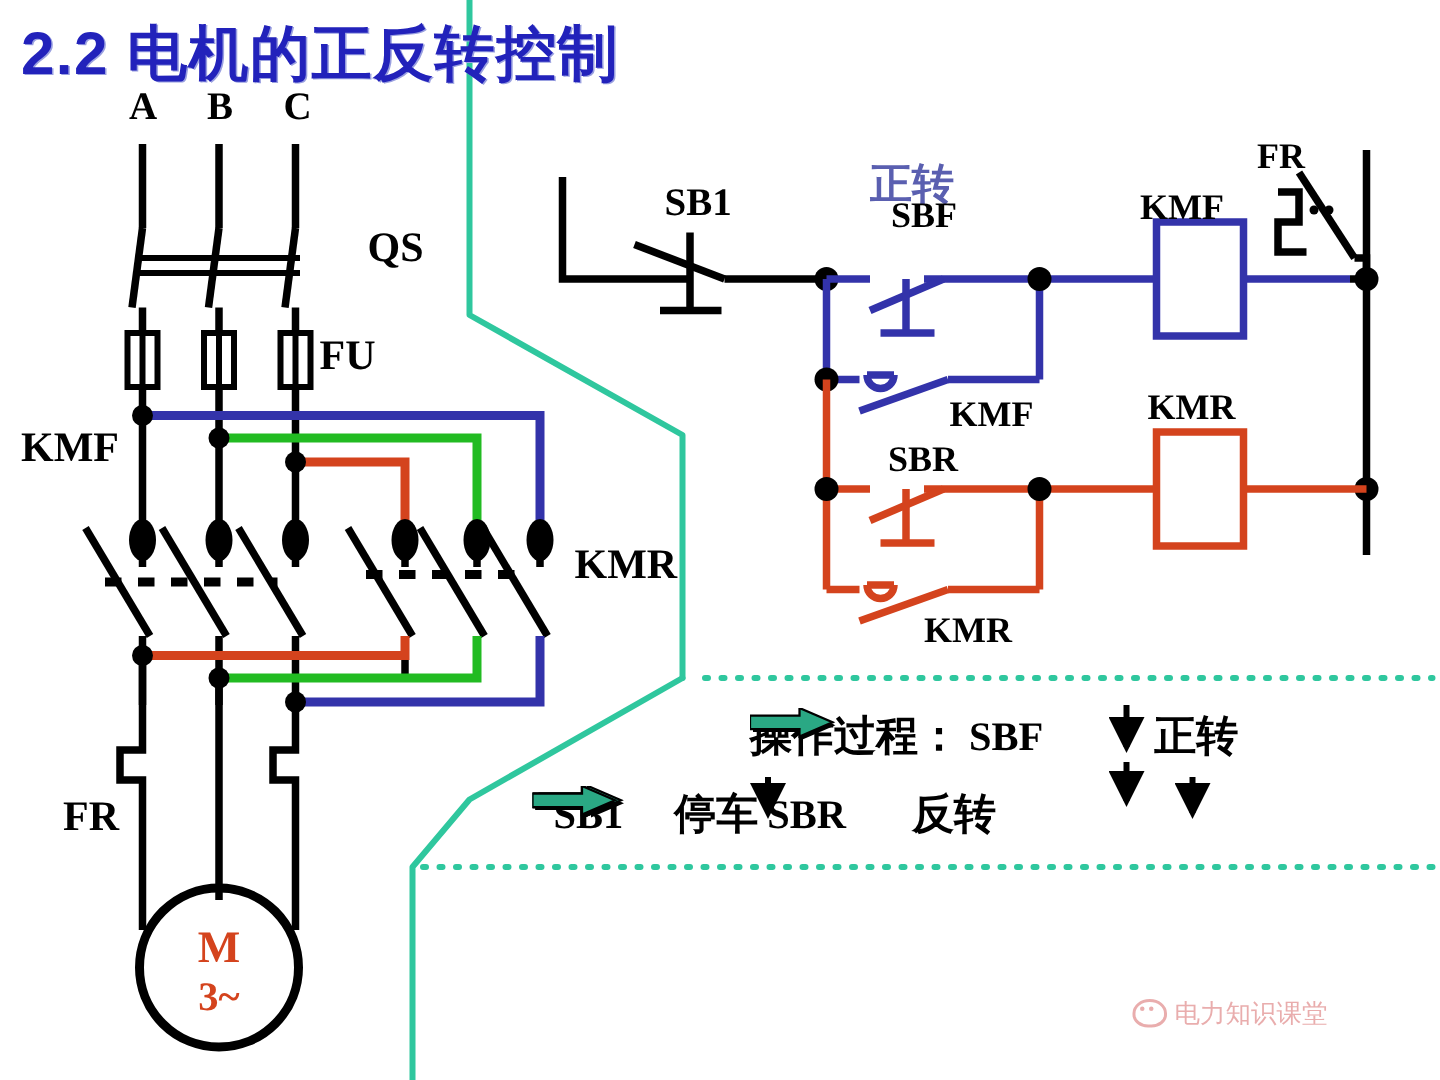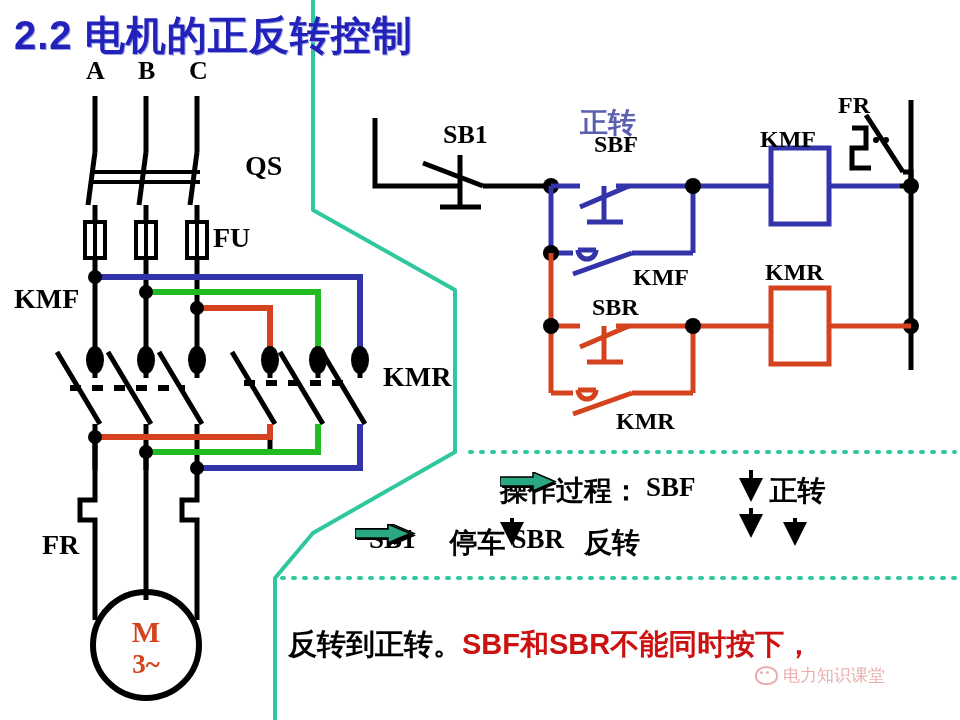--- a/index.html
+++ b/index.html
@@ -54,21 +54,21 @@
     font-weight:bold;
     color:#d4431d;
     white-space:nowrap;
     text-align:center;
     line-height:1.05;
   }
 
   .opline{
     position:absolute;
     display:flex;
-    align-items:flex-start;
+    align-items:center;
     white-space:nowrap;
   }
   .optxt{
     font-family:"Liberation Serif", serif;
     font-weight:bold;
     font-size:27px;
     color:#000;
   }
   .optxt.cn{font-family:"Liberation Sans", sans-serif;font-size:28px;}
 
@@ -396,25 +396,22 @@
     <svg width="60" height="26" style="margin-left:4px;">
       <path d="M2,16 L2,7 L35,7 L35,2 L57,11.5 L35,21 L35,16 Z" fill="#000"></path>
       <path d="M0,14 L0,5 L33,5 L33,0 L55,9.5 L33,19 L33,14 Z" fill="#2aa884" stroke="#000" stroke-width="1.5"></path>
     </svg>
     <span class="optxt" style="margin-left:6px;">SBR</span>
     <span style="display:inline-block;width:20px;"></span>
     <svg width="60" height="26">
       <path d="M2,16 L2,7 L35,7 L35,2 L57,11.5 L35,21 L35,16 Z" fill="#000"></path>
       <path d="M0,14 L0,5 L33,5 L33,0 L55,9.5 L33,19 L33,14 Z" fill="#2aa884" stroke="#000" stroke-width="1.5"></path>
     </svg>
-    <span class="optxt cn" style="margin-left:0;">反转</span>
+    <span class="optxt cn" style="margin-left:24px;">反转</span>
   </div>
 
-  <div class="warn" style="left:288px; top:626px;">
-    <span>反转到正转。</span><span class="red">SBF和SBR不能同时按下，</span>
-  </div>
 
   <div class="wm" style="left:755px; top:664px;">
     <span class="wmlogo"></span>
     <span>电力知识课堂</span>
   </div>
 
 </div>
 
 </body></html>

